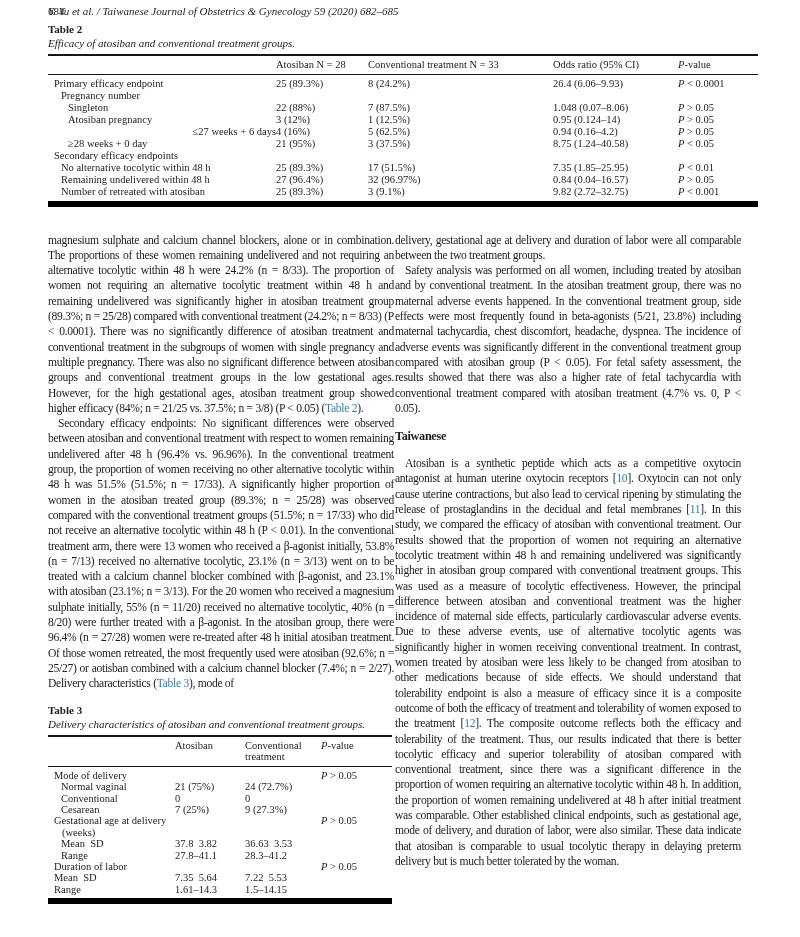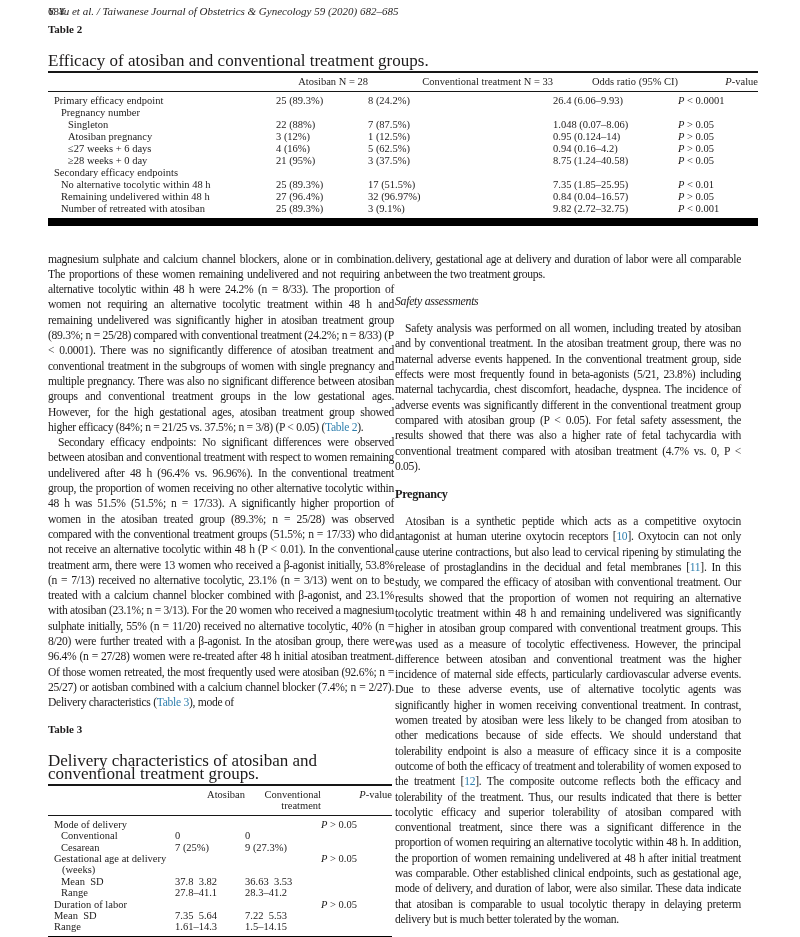--- a/index.html
+++ b/index.html
@@ -7,33 +7,33 @@
        font-family:"Liberation Serif","DejaVu Serif",serif;}
   .page{box-sizing:border-box;width:800px;height:937px;padding:5px 42px 0 48px;position:relative;}
 
   
   .rh{position:relative;font-size:11px;line-height:13px;color:#262424;}
   .pn{position:absolute;left:0;top:0;}
   .rht{font-style:italic;}
 
   
   .tlabel{font-weight:bold;font-size:11px;line-height:13px;margin-top:5px;}
-  .tcaption{font-size:17px;line-height:13px;margin-top:18px;}
+  .tcaption{font-size:11px;line-height:13px;margin-top:1px;font-style:italic;}
 
   
   .t{border-collapse:collapse;table-layout:fixed;text-align:left;letter-spacing:0;}
   .t2{width:710px;margin-top:4px;font-size:10.5px;}
   .t3{width:344px;margin-top:4px;font-size:10.5px;}
-  .t th{font-weight:normal;text-align:right;vertical-align:top;font-size:10.5px;
+  .t th{font-weight:normal;text-align:left;vertical-align:top;font-size:10.5px;
         line-height:11.6px;padding:3px 0 3px 0;border-top:2px solid #161616;border-bottom:1px solid #161616;}
   .t tbody td{vertical-align:top;padding:0;}
   .t2 tbody td{line-height:12px;}
   .t3 tbody td{line-height:11.4px;}
   .t tbody tr:first-child td{padding-top:3px;}
-  .t tbody tr:last-child td{border-bottom:8px solid #000000;padding-bottom:3px;}
+  .t tbody tr:last-child td{border-bottom:6px solid #000000;padding-bottom:3px;}
   td.lbl{text-indent:-8px;margin-left:8px;}
   .pcol::first-letter{font-style:italic;}
 
   
   .cols{display:flex;gap:1px;margin-top:26px;}
   .col{width:346px;font-size:11.6px;line-height:15.3px;text-align:justify;letter-spacing:-0.3px;color:#1d1b1b;}
   .col p{margin:0;}
   .ind{text-indent:10px;}
   .sh{font-size:11.8px;font-style:italic;font-weight:normal;margin:12px 0 12px 0;line-height:15px;}
   .dh{font-size:12.2px;font-weight:bold;margin:13px 0 12px 0;line-height:15px;}
@@ -92,21 +92,21 @@
           <td class="pcol">P &gt; 0.05</td>
         </tr>
         <tr>
           <td class="lbl" style="padding-left: 28px;">Atosiban pregnancy</td>
           <td>3 (12%)</td>
           <td>1 (12.5%)</td>
           <td>0.95 (0.124–14)</td>
           <td class="pcol">P &gt; 0.05</td>
         </tr>
         <tr>
-          <td class="lbl" style="padding-left: 28px;">≤27 weeks + 6 days</td>
+          <td class="lbl" style="padding-left: 28px; text-align: right;">≤27 weeks + 6 days</td>
           <td>4 (16%)</td>
           <td>5 (62.5%)</td>
           <td>0.94 (0.16–4.2)</td>
           <td class="pcol">P &gt; 0.05</td>
         </tr>
         <tr>
           <td class="lbl" style="padding-left: 28px;">≥28 weeks + 0 day</td>
           <td>21 (95%)</td>
           <td>3 (37.5%)</td>
           <td>8.75 (1.24–40.58)</td>
@@ -168,20 +168,26 @@
             </tr>
           </thead>
           <tbody>
               <tr>
                 <td class="lbl" style="padding-left: 14px;">Mode of delivery</td>
                 <td></td>
                 <td></td>
                 <td class="pcol">P &gt; 0.05</td>
               </tr>
               <tr>
+                <td class="lbl" style="padding-left: 21px;">Normal vaginal</td>
+                <td>21 (75%)</td>
+                <td>24 (72.7%)</td>
+                <td class="pcol"></td>
+              </tr>
+              <tr>
                 <td class="lbl" style="padding-left: 21px;">Conventional</td>
                 <td>0</td>
                 <td>0</td>
                 <td class="pcol"></td>
               </tr>
               <tr>
                 <td class="lbl" style="padding-left: 21px;">Cesarean</td>
                 <td>7 (25%)</td>
                 <td>9 (27.3%)</td>
                 <td class="pcol"></td>
@@ -222,20 +228,19 @@
                 <td>1.5–14.15</td>
                 <td class="pcol"></td>
               </tr>
             </tbody>
         </table>
       </div>
     </div>
 
     <div class="col">
       <p>delivery, gestational age at delivery and duration of labor were all comparable between the two treatment groups.</p>
-      <h3 class="sh">Safety assessments</h3>
       <p class="ind">Safety analysis was performed on all women, including treated by atosiban and by conventional treatment. In the atosiban treatment group, there was no maternal adverse events happened. In the conventional treatment group, side effects were most frequently found in beta-agonists (5/21, 23.8%) including maternal tachycardia, chest discomfort, headache, dyspnea. The incidence of adverse events was significantly different in the conventional treatment group compared with atosiban group (P &lt; 0.05). For fetal safety assessment, the results showed that there was also a higher rate of fetal tachycardia with conventional treatment compared with atosiban treatment (4.7% vs. 0, P &lt; 0.05).</p>
-      <h3 class="dh">Pregnancy</h3>
+      <h3 class="dh">Taiwanese</h3>
       <p class="ind"><span>Atosiban is a synthetic peptide which acts as a competitive oxytocin antagonist at human uterine oxytocin receptors [</span><span style="color: rgb(47, 127, 174);">10</span><span>]. Oxytocin can not only cause uterine contractions, but also lead to cervical ripening by stimulating the release of prostaglandins in the decidual and fetal membranes [</span><span style="color: rgb(47, 127, 174);">11</span><span>]. In this study, we compared the efficacy of atosiban with conventional treatment. Our results showed that the proportion of women not requiring an alternative tocolytic treatment within 48 h and remaining undelivered was significantly higher in atosiban group compared with conventional treatment groups. This was used as a measure of tocolytic effectiveness. However, the principal difference between atosiban and conventional treatment was the higher incidence of maternal side effects, particularly cardiovascular adverse events. Due to these adverse events, use of alternative tocolytic agents was significantly higher in women receiving conventional treatment. In contrast, women treated by atosiban were less likely to be changed from atosiban to other medications because of side effects. We should understand that tolerability endpoint is also a measure of efficacy since it is a composite outcome of both the efficacy of treatment and tolerability of women exposed to the treatment [</span><span style="color: rgb(47, 127, 174);">12</span><span>]. The composite outcome reflects both the efficacy and tolerability of the treatment. Thus, our results indicated that there is better tocolytic efficacy and superior tolerability of atosiban compared with conventional treatment, since there was a significant difference in the proportion of women requiring an alternative tocolytic within 48 h. In addition, the proportion of women remaining undelivered at 48 h after initial treatment was comparable. Other established clinical endpoints, such as gestational age, mode of delivery, and duration of labor, were also similar. These data indicate that atosiban is comparable to usual tocolytic therapy in delaying preterm delivery but is much better tolerated by the woman.</span></p>
     </div>
 
   </div>
 </div>
 
 </body></html>

